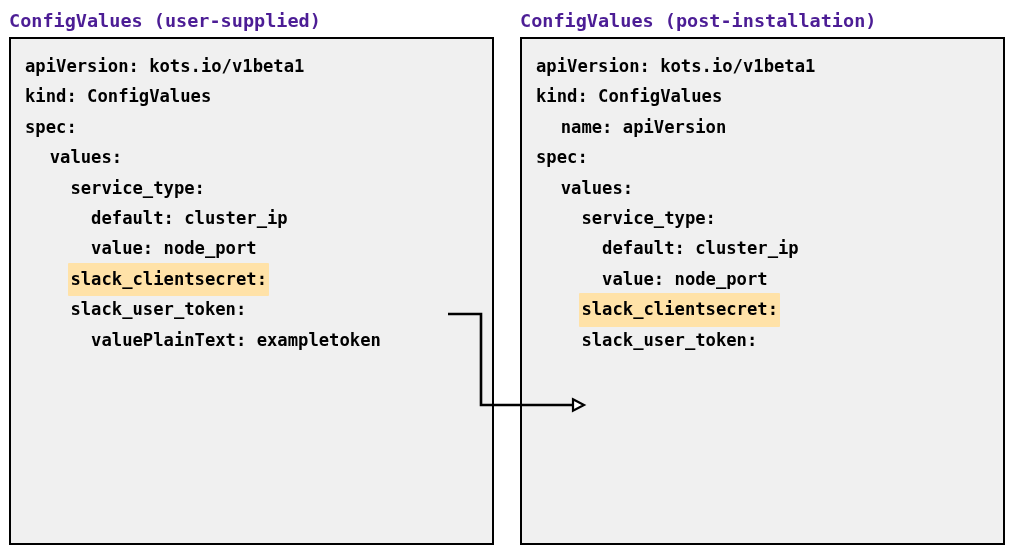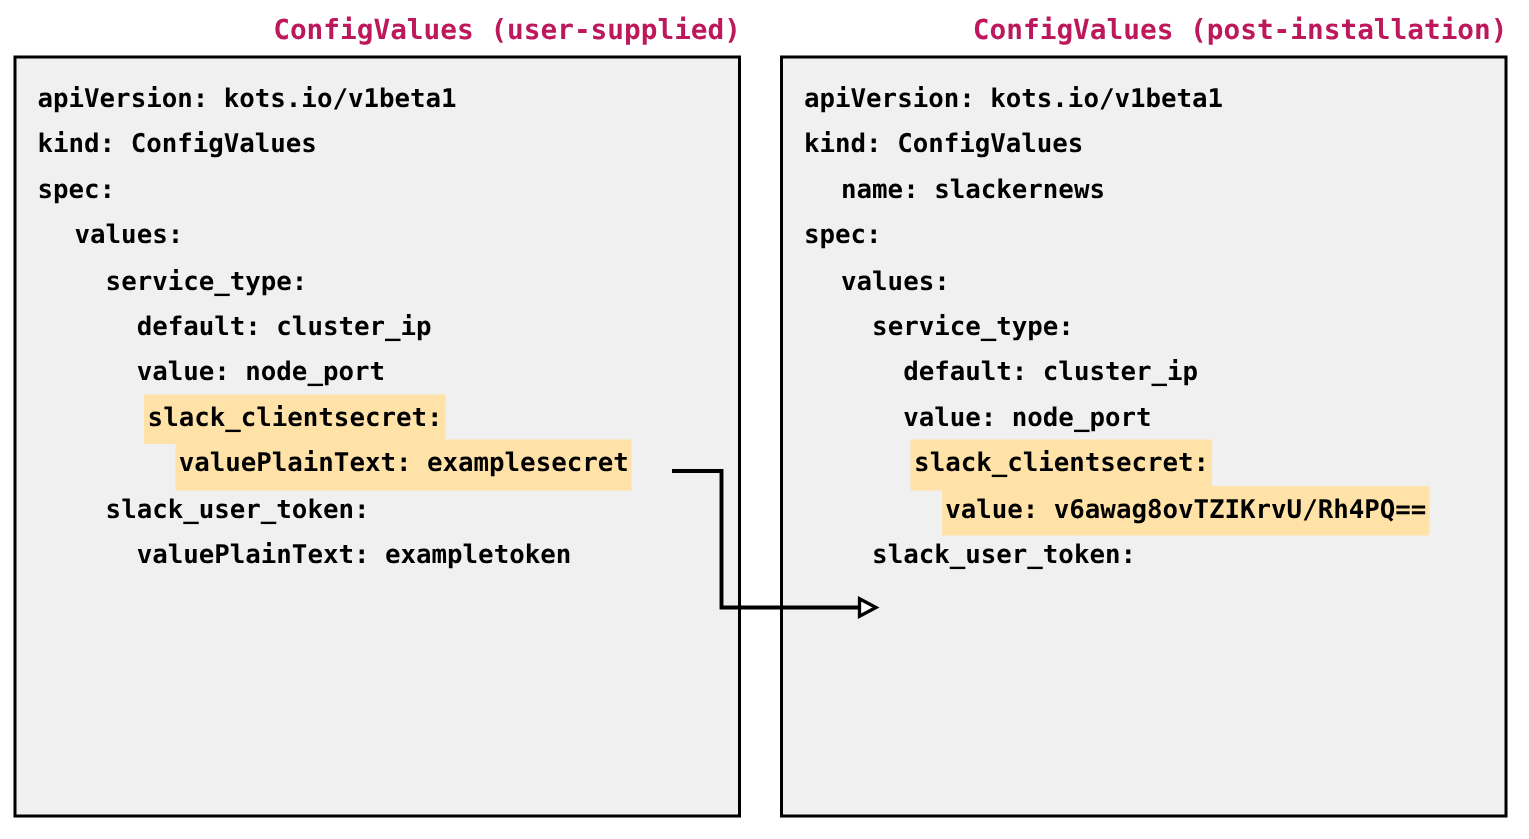--- a/index.html
+++ b/index.html
@@ -19,24 +19,24 @@
     position: absolute;
     inset: 0;
   }
 
   
   .panel-title {
     position: absolute;
     font-family: "DejaVu Sans Mono", "Liberation Mono", monospace;
     font-size: 18.5px;
     font-weight: bold;
-    color: #be185d;
+    color: #4c1d95;
     letter-spacing: 0px;
     white-space: pre;
-    text-align: right;
+    text-align: left;
     line-height: 22px;
   }
   #title-left  { left: 9px;   top: 10px; width: 485px; }
   #title-right { left: 520px; top: 10px; width: 485px; }
 
   
   .panel {
     position: absolute;
     background: #f0f0f0;
     border: 2.2px solid #000000;
@@ -67,21 +67,20 @@
 
   .code-line > span.seg {
     display: inline-block;
     white-space: pre;
     padding: 1px 2px 2px 2px;
     border-radius: 1px;
     text-align: center;
   }
   .code-line > span.seg.hl {
     background: #ffe2a8;
-    margin-left: 28px;
   }
 
   
   .arrow-svg {
     position: absolute;
     left: 0;
     top: 0;
     width: 1019px;
     height: 559px;
     pointer-events: none;
@@ -98,40 +97,38 @@
   <div class="panel" id="panel-left">
     <div class="code-block" id="code-left">
         <div class="code-line"><span class="seg">apiVersion: kots.io/v1beta1</span></div>
         <div class="code-line"><span class="seg">kind: ConfigValues</span></div>
         <div class="code-line"><span class="seg">spec:</span></div>
         <div class="code-line"><span class="seg">  </span><span class="seg">values:</span></div>
         <div class="code-line"><span class="seg">    </span><span class="seg">service_type:</span></div>
         <div class="code-line"><span class="seg">      </span><span class="seg">default: cluster_ip</span></div>
         <div class="code-line"><span class="seg">      </span><span class="seg">value: node_port</span></div>
         <div class="code-line"><span class="seg">    </span><span class="seg hl">slack_clientsecret:</span></div>
-        <div class="code-line"><span class="seg">      </span><span class="seg hl">valuePlainText: examplesecret</span></div>
         <div class="code-line"><span class="seg">    </span><span class="seg">slack_user_token:</span></div>
         <div class="code-line"><span class="seg">      </span><span class="seg">valuePlainText: exampletoken</span></div>
       </div>
   </div>
 
   <div class="panel-title" id="title-right">ConfigValues (post-installation)</div>
 
   <div class="panel" id="panel-right">
     <div class="code-block" id="code-right">
         <div class="code-line"><span class="seg">apiVersion: kots.io/v1beta1</span></div>
         <div class="code-line"><span class="seg">kind: ConfigValues</span></div>
-        <div class="code-line"><span class="seg">  </span><span class="seg">name: slackernews</span></div>
+        <div class="code-line"><span class="seg">  </span><span class="seg">name: apiVersion</span></div>
         <div class="code-line"><span class="seg">spec:</span></div>
         <div class="code-line"><span class="seg">  </span><span class="seg">values:</span></div>
         <div class="code-line"><span class="seg">    </span><span class="seg">service_type:</span></div>
         <div class="code-line"><span class="seg">      </span><span class="seg">default: cluster_ip</span></div>
         <div class="code-line"><span class="seg">      </span><span class="seg">value: node_port</span></div>
         <div class="code-line"><span class="seg">    </span><span class="seg hl">slack_clientsecret:</span></div>
-        <div class="code-line"><span class="seg">      </span><span class="seg hl">value: v6awag8ovTZIKrvU/Rh4PQ==</span></div>
         <div class="code-line"><span class="seg">    </span><span class="seg">slack_user_token:</span></div>
       </div>
   </div>
 
   <svg class="arrow-svg" viewBox="0 0 1019 559">
     <path d="M 448 314 L 481 314 L 481 405 L 573 405" fill="none" stroke="#000000" stroke-width="2.6"></path>
     <path d="M 573 399.2 L 584 405 L 573 410.8 Z" fill="#ffffff" stroke="#000000" stroke-width="2.2" stroke-linejoin="miter"></path>
   </svg>
 
 </div>

